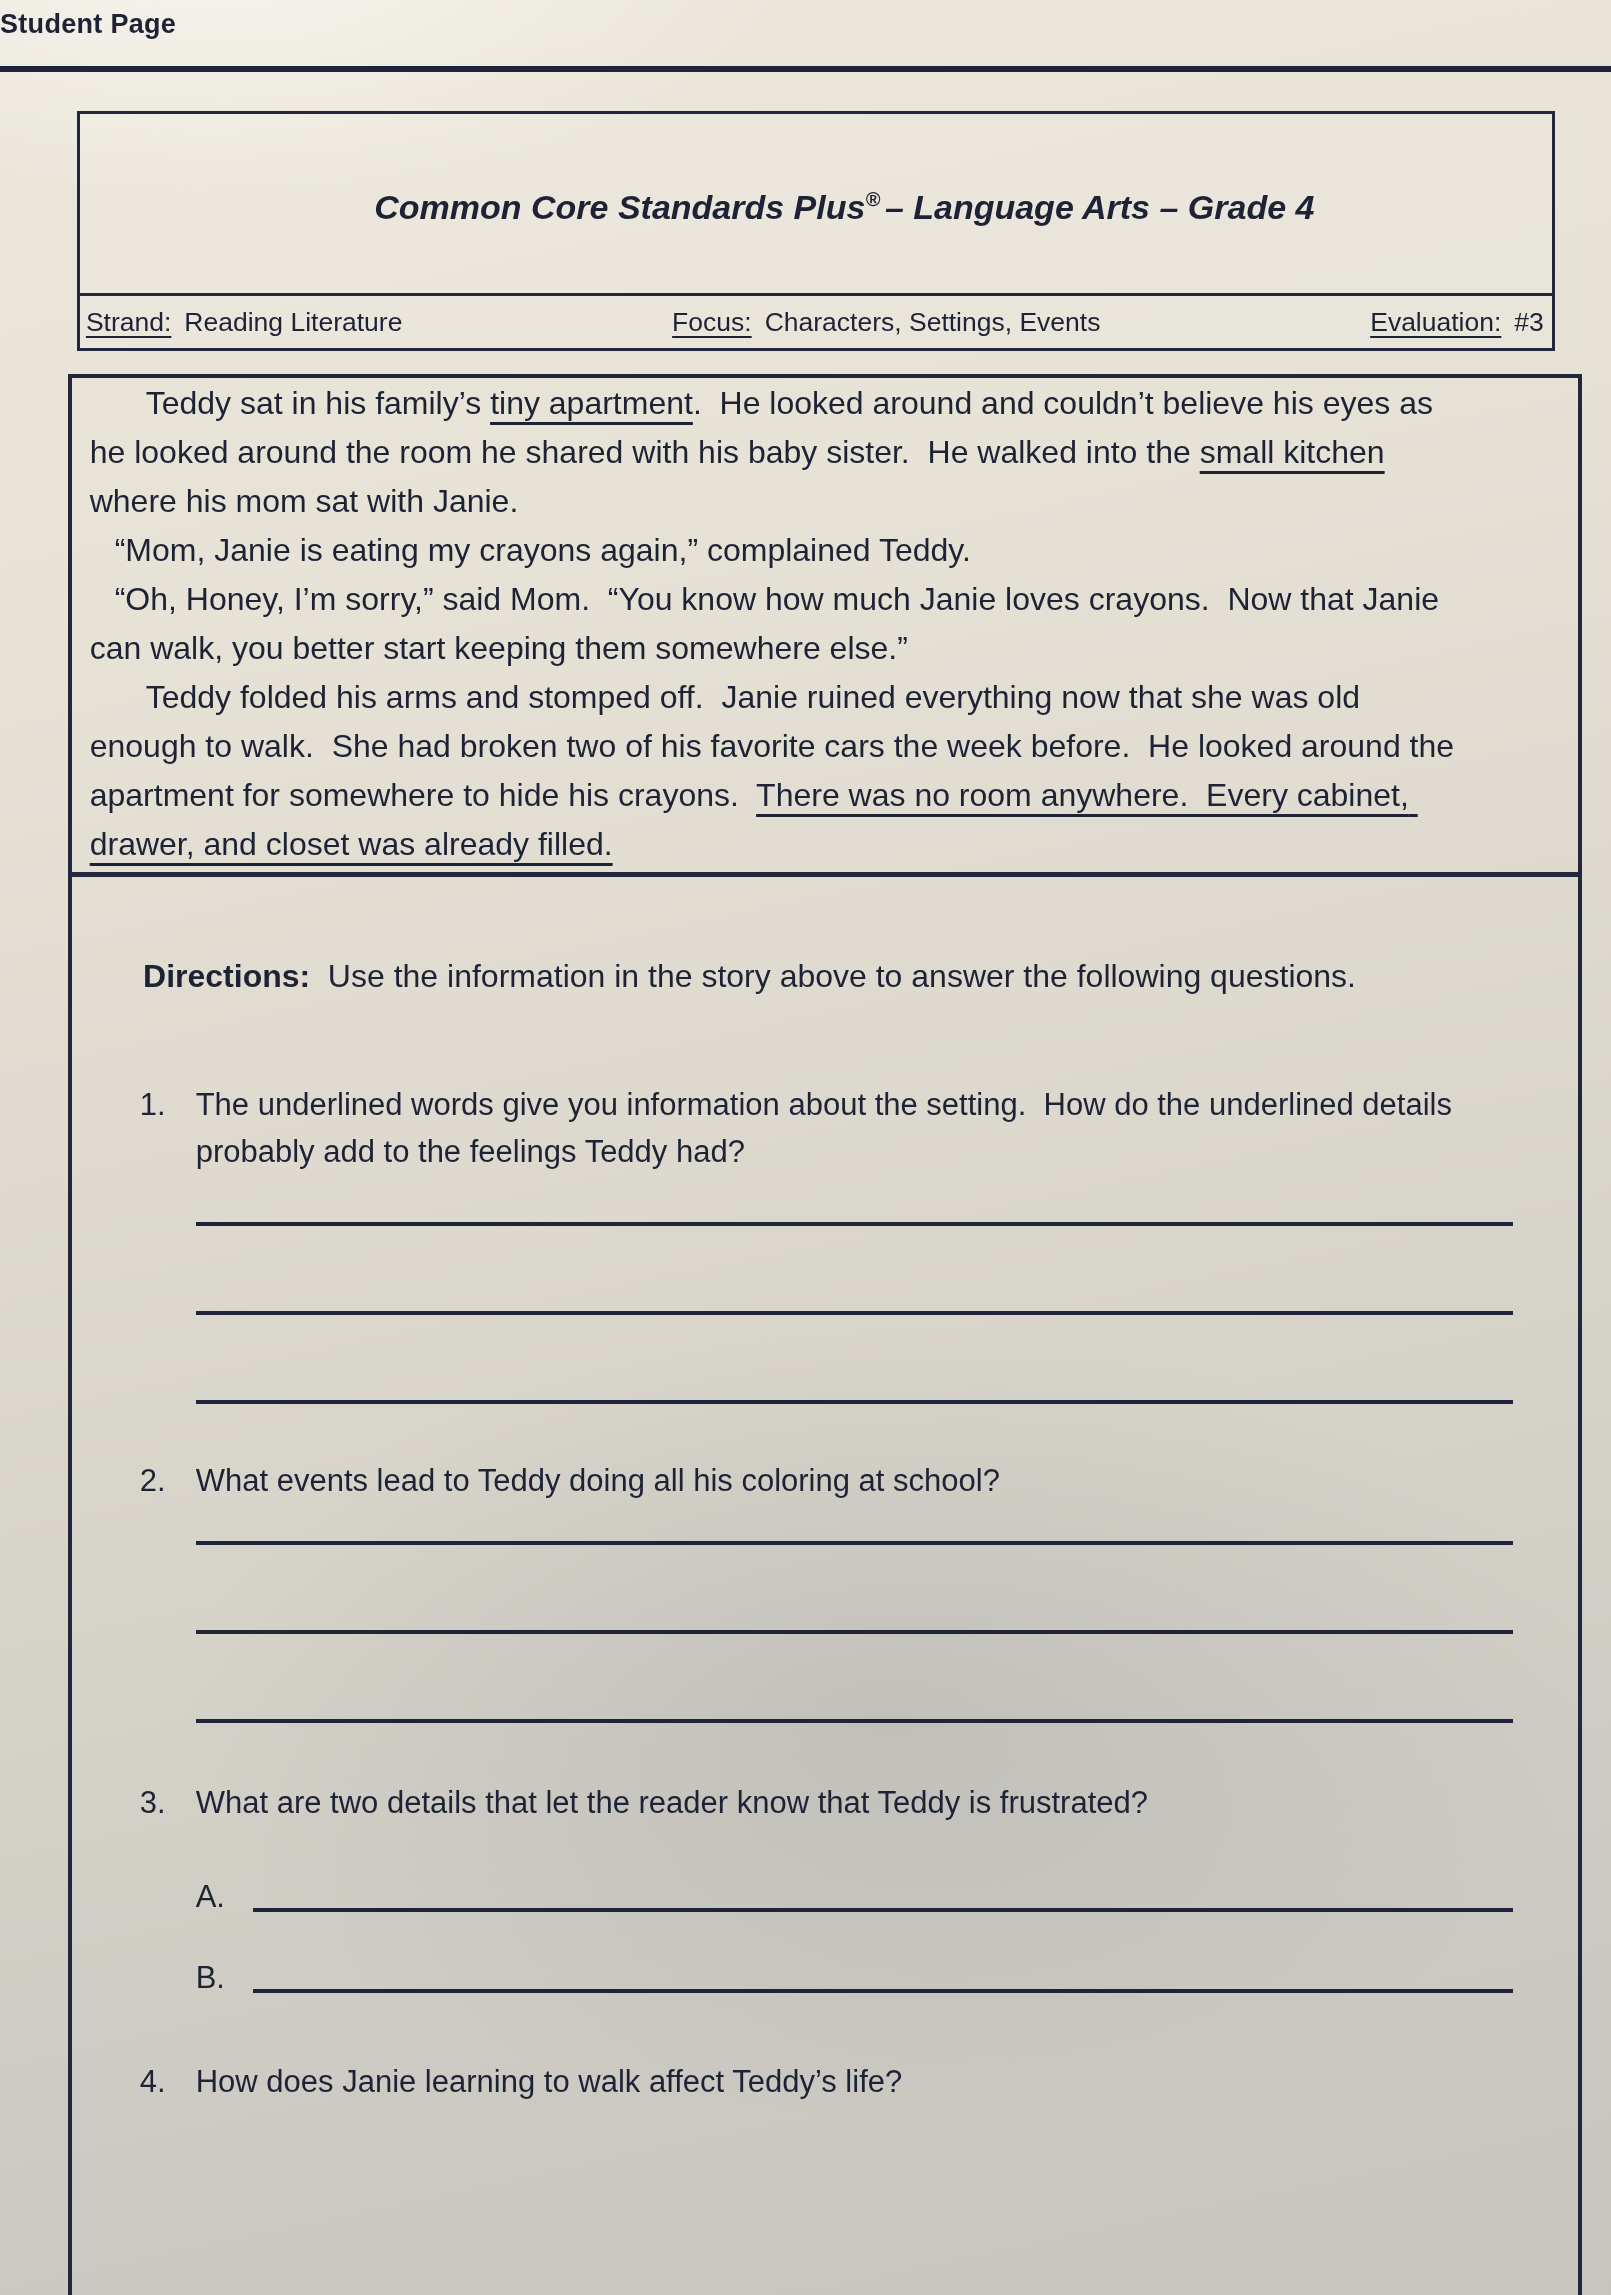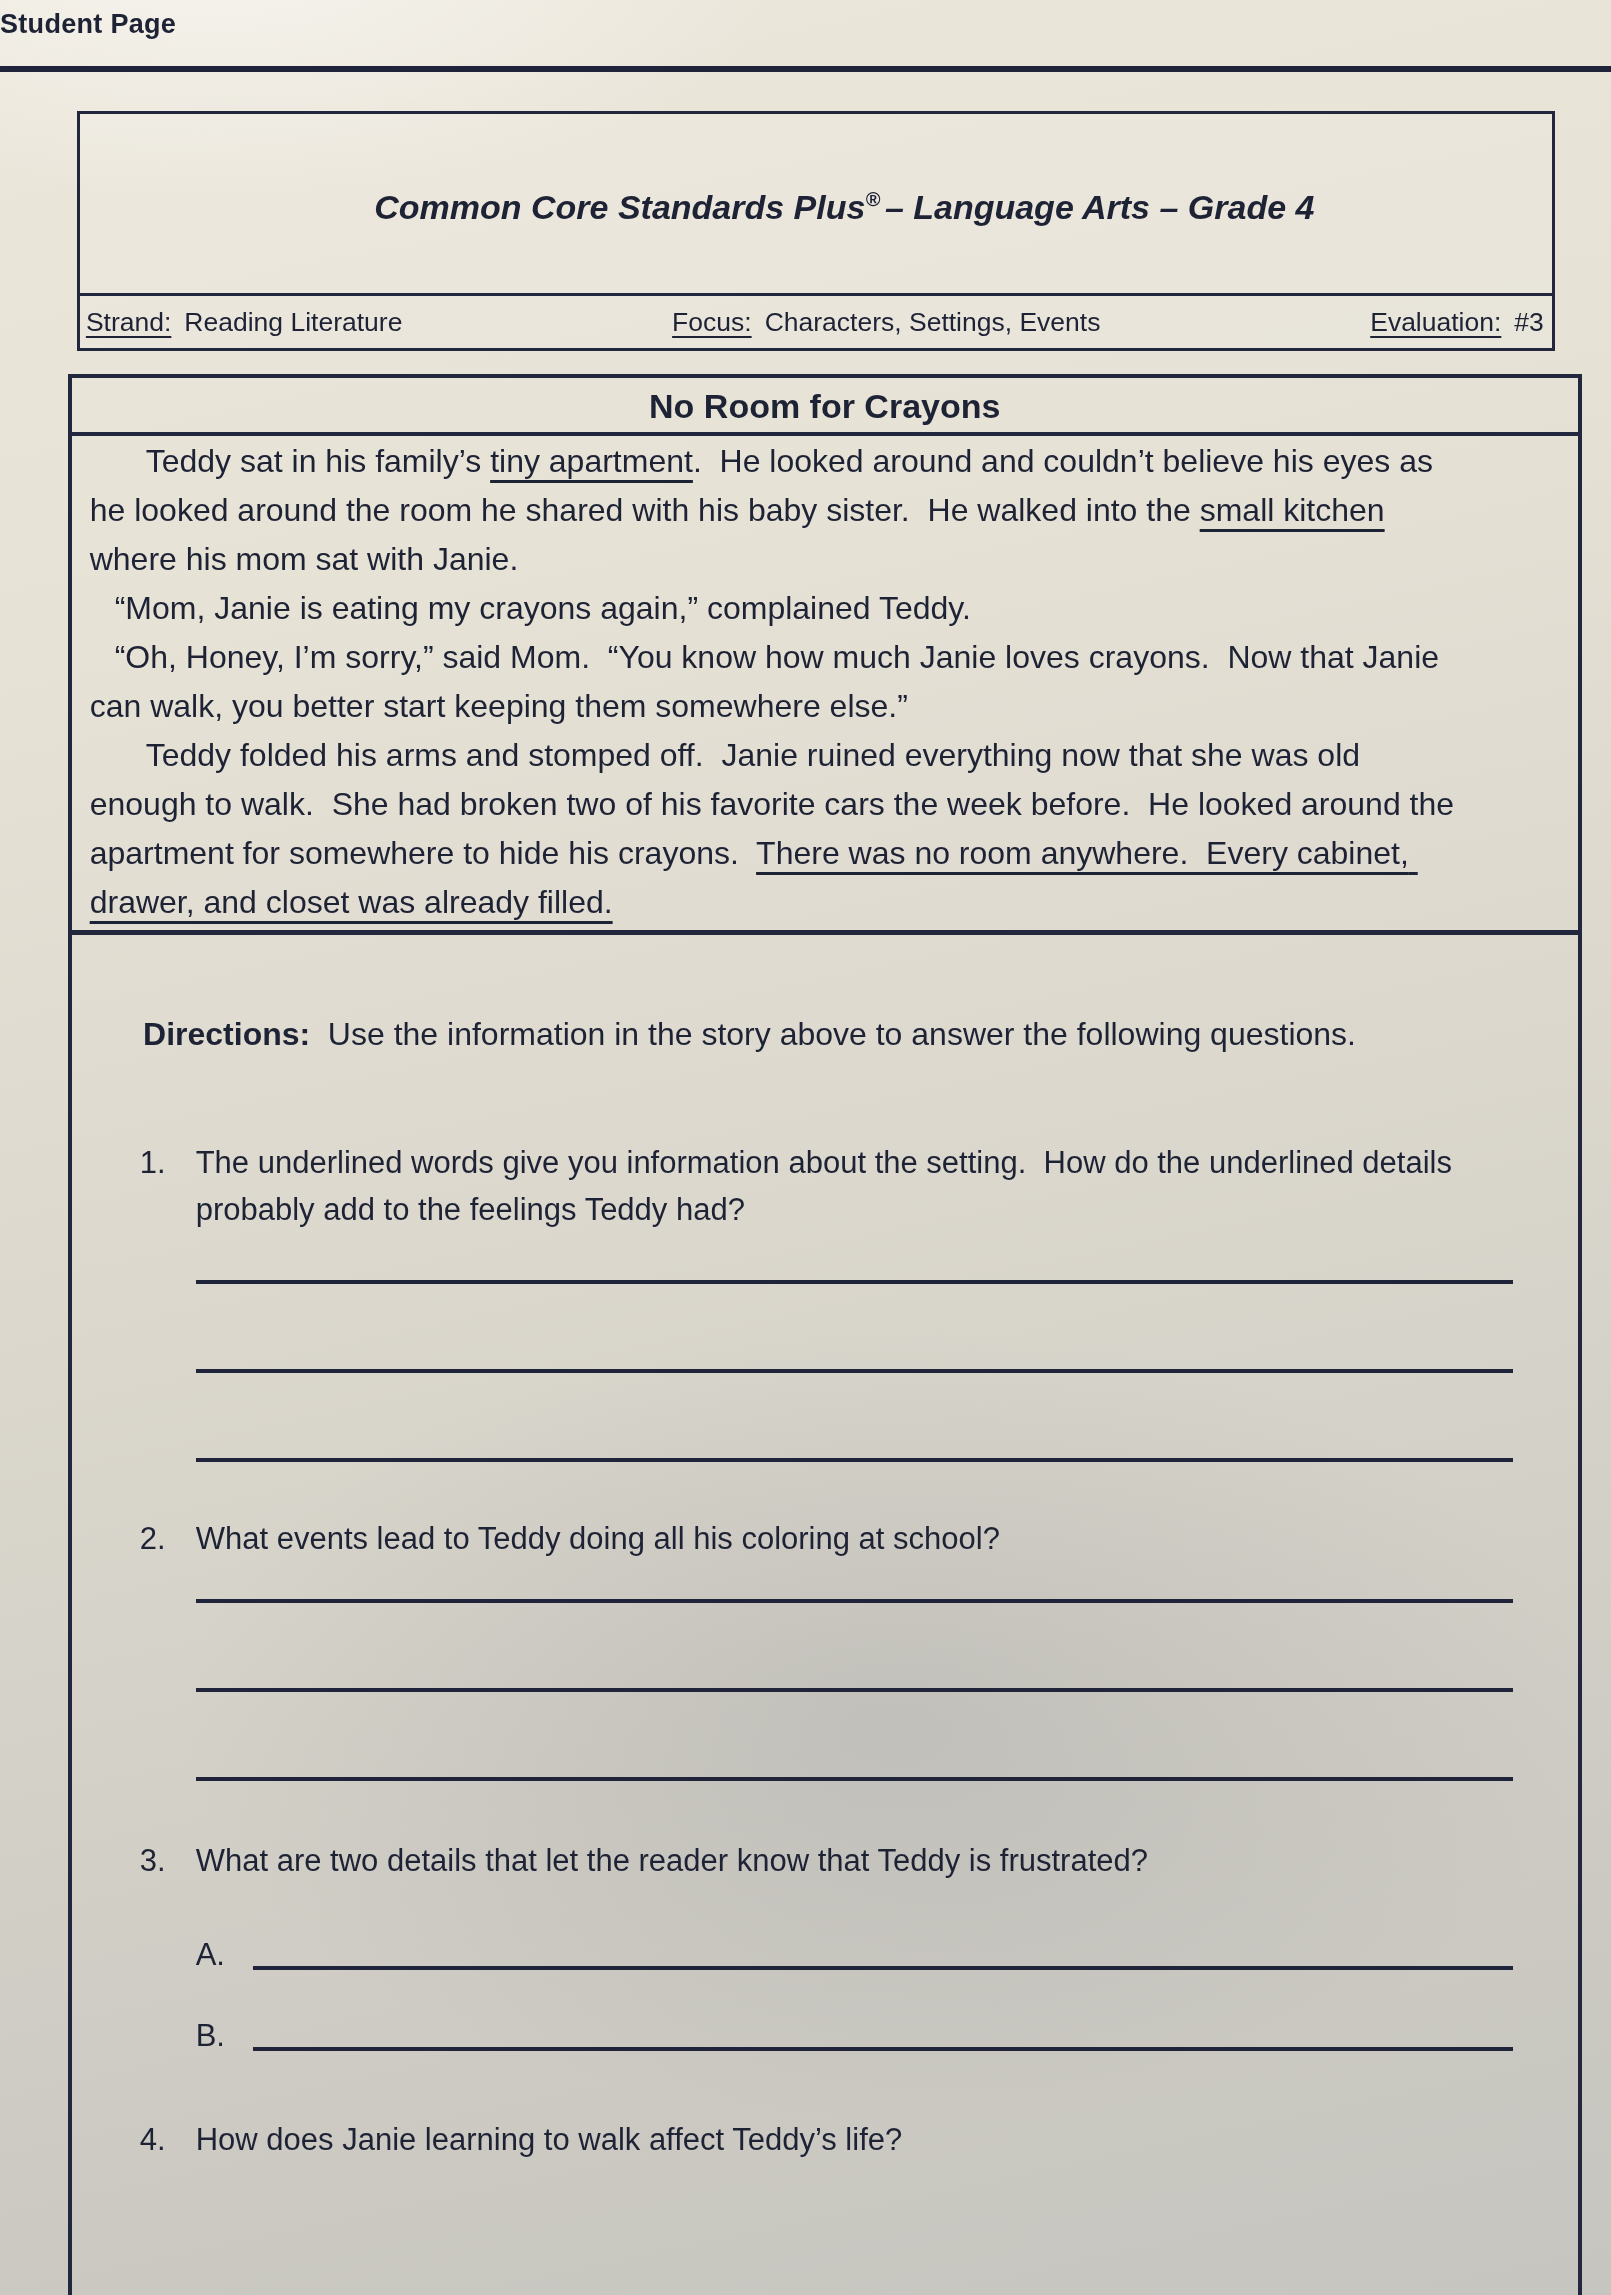--- a/index.html
+++ b/index.html
@@ -179,21 +179,20 @@
       <div class="meta-field">
         <span class="meta-label">Focus:</span><span>Characters, Settings, Events</span>
       </div>
       <div class="meta-field">
         <span class="meta-label">Evaluation:</span><span>#3</span>
       </div>
     </div>
   </div>
 
   <div class="main-box">
-    <div class="story-title">No Room for Crayons</div>
 
     <div class="story">
       <p class="indent-lg"><span>Teddy sat in his family’s </span><span class="u">tiny apartment</span><span>.  He looked around and couldn’t believe his eyes as he looked around the room he shared with his baby sister.  He walked into the </span><span class="u">small kitchen</span><span> where his mom sat with Janie.</span></p>
       <p class="indent-sm"><span>“Mom, Janie is eating my crayons again,” complained Teddy.</span></p>
       <p class="indent-sm"><span>“Oh, Honey, I’m sorry,” said Mom.  “You know how much Janie loves crayons.  Now that Janie can walk, you better start keeping them somewhere else.”</span></p>
       <p class="indent-lg"><span>Teddy folded his arms and stomped off.  Janie ruined everything now that she was old enough to walk.  She had broken two of his favorite cars the week before.  He looked around the apartment for somewhere to hide his crayons.  </span><span class="u">There was no room anywhere.  Every cabinet, drawer, and closet was already filled.</span></p>
     </div>
 
     <div class="section-divider"></div>
 

